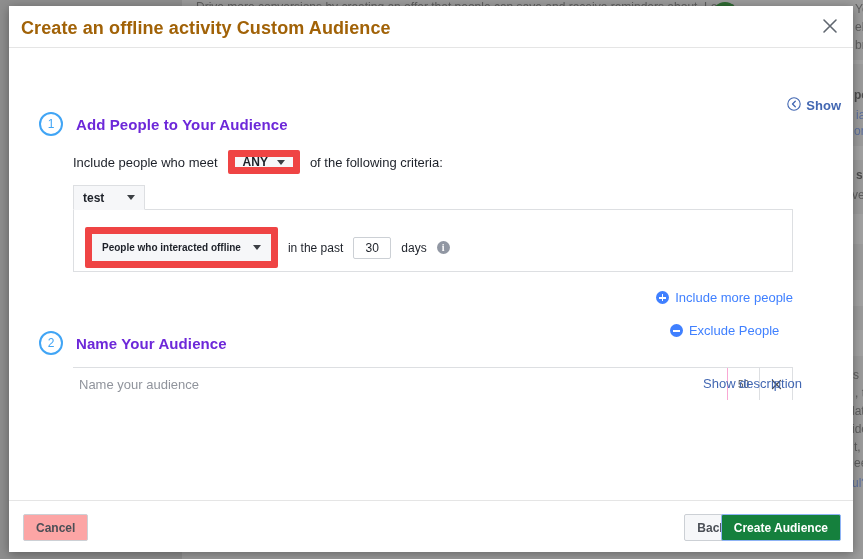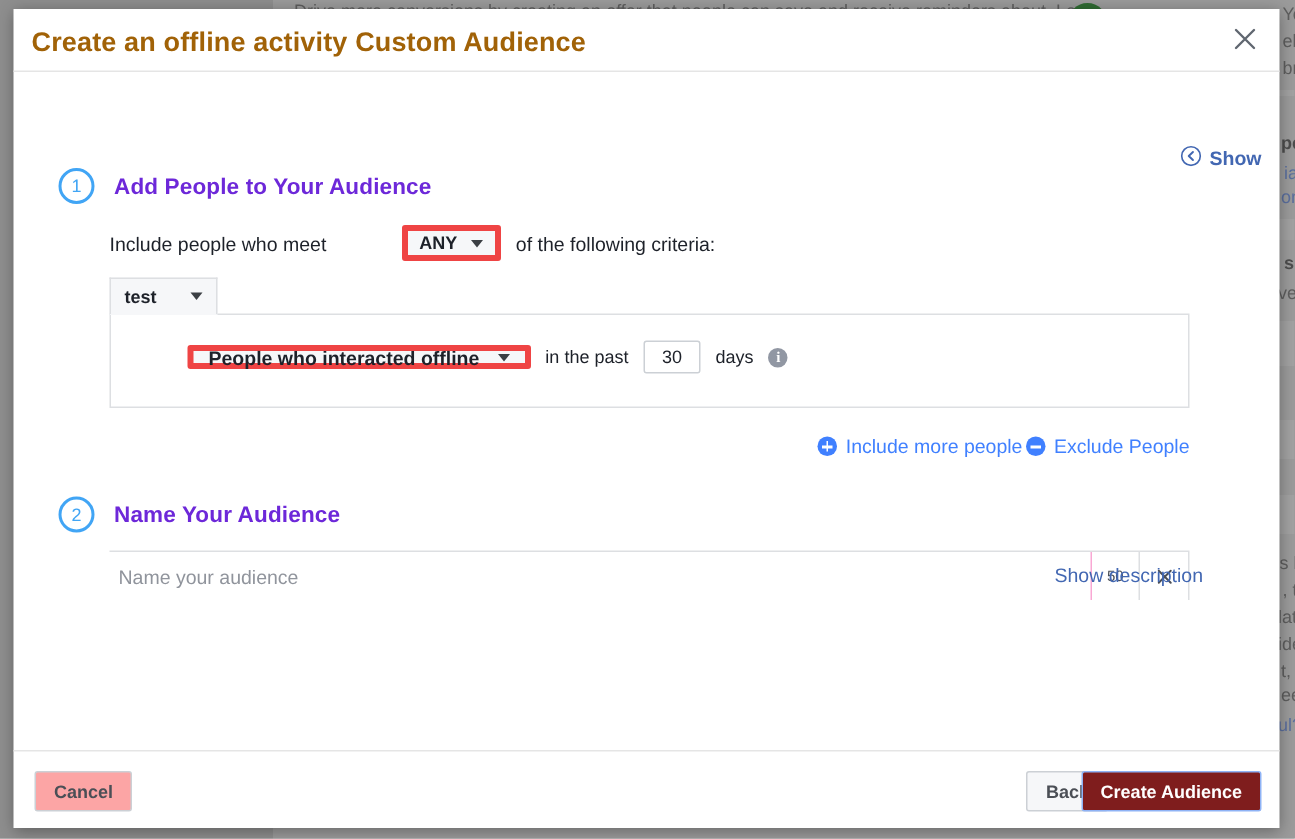--- a/index.html
+++ b/index.html
@@ -150,31 +150,30 @@
     font-size: 13px;
     color: #1d2129;
   }
 
   .fb-select {
     display: inline-flex;
     align-items: center;
     justify-content: space-between;
     gap: 9px;
     background: #f6f7f9;
-    border: 4px solid #ef4444;
+    border: 7px solid #ef4444;
     border-radius: 2px;
     padding: 0 8px;
     height: 24px;
     font-size: 12px;
     font-weight: bold;
     color: #1d2129;
     cursor: pointer;
     box-sizing: border-box;
     white-space: nowrap;
-    margin-left: 40px;
   }
   .caret {
     width: 0; height: 0;
     border-left: 4px solid transparent;
     border-right: 4px solid transparent;
     border-top: 5px solid #3b3f44;
     flex: none;
   }
 
   
@@ -211,21 +210,21 @@
   #criteria-inner {
     position: absolute;
     left: 11px;
     top: 17px;
     display: flex;
     align-items: center;
     gap: 10px;
     font-size: 12px;
     color: #1d2129;
   }
-  #criteria-inner .fb-select { height: 16px; font-size: 13px; padding: 0 10px; gap: 12px; }
+  #criteria-inner .fb-select { height: 41px; font-size: 10px; padding: 0 10px; gap: 12px; }
   .num-input {
     width: 38px;
     height: 22px;
     border: 1px solid #ccd0d5;
     border-radius: 2px;
     background: #fff;
     font-size: 12px;
     font-family: "Liberation Sans", sans-serif;
     color: #1d2129;
     text-align: center;
@@ -248,23 +247,24 @@
     flex: none;
   }
 
   
   #audience-links {
     position: absolute;
     right: 60px;
     top: 242px;
     display: flex;
     align-items: center;
-    gap: 2px;
+    gap: 18px;
     font-size: 13px;
     color: #4267f0;
+    flex-direction: column;
   }
   .aud-link {
     display: inline-flex;
     align-items: center;
     gap: 6px;
     color: #4080ff;
     cursor: pointer;
   }
   .sign-icon {
     position: relative;
@@ -375,21 +375,21 @@
   }
   #back-button {
     right: 114px;
     background: #f6f7f9;
     border: 1px solid #ccd0d5;
     color: #4b4f56;
     min-width: 48px;
   }
   #create-button {
     right: 12px;
-    background: #7f1d1d;
+    background: #15803d;
     border: 1px solid #8fb3f5;
     color: #ffffff;
     min-width: 98px;
   }
 </style>
 </head>
 <body>
 
 <div id="backdrop">
   <div class="bd-col-left"></div>

